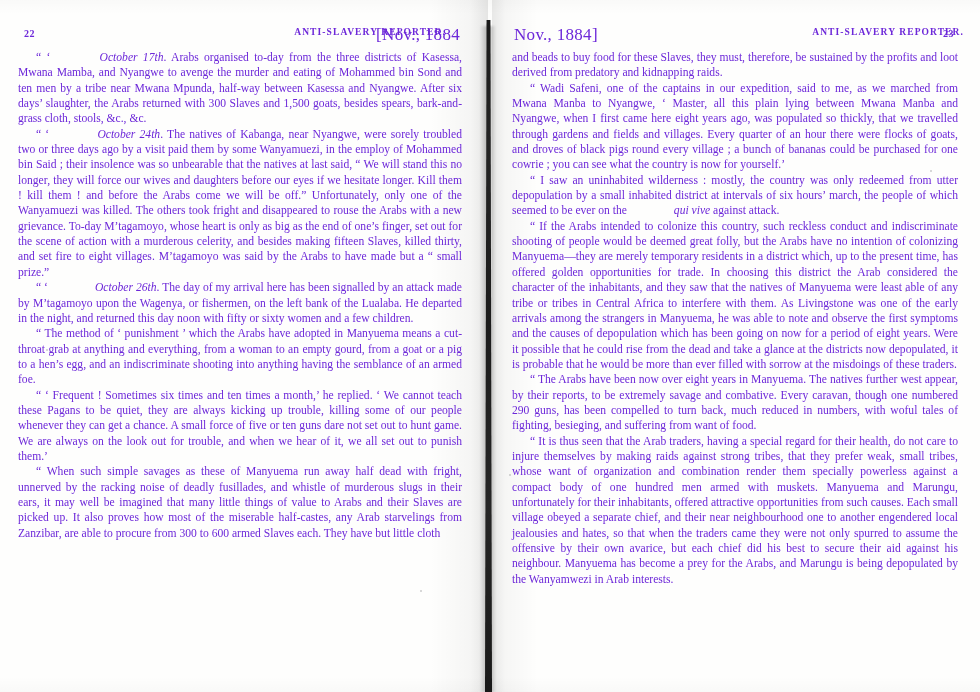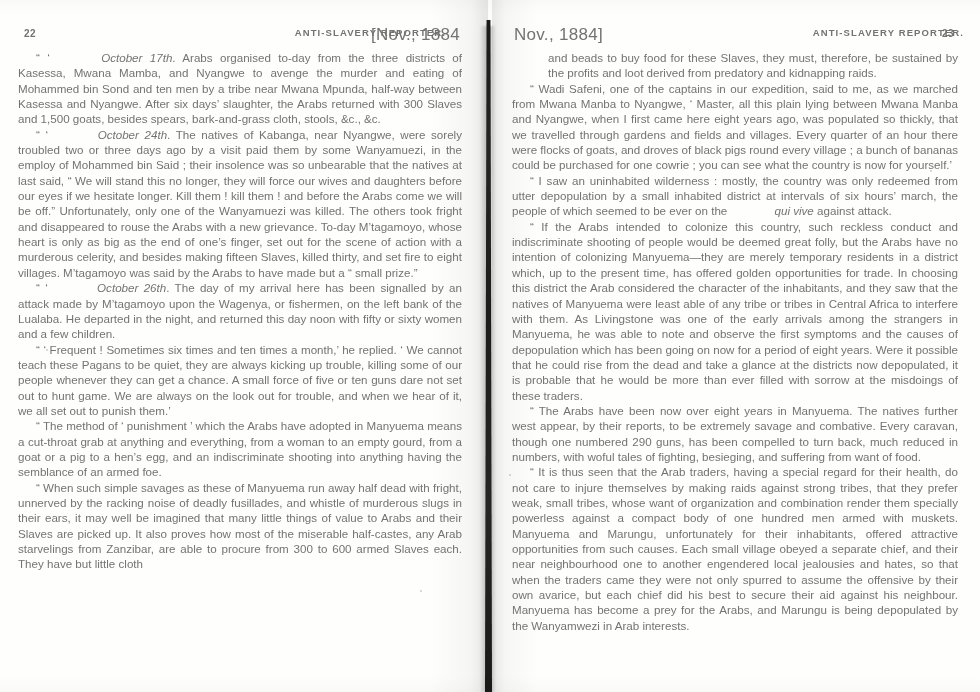--- a/index.html
+++ b/index.html
@@ -7,22 +7,22 @@
     margin: 0;
     padding: 0;
     background: #ffffff;
   }
   #page {
     position: relative;
     width: 980px;
     height: 692px;
     overflow: hidden;
     background: #fdfdfc;
-    font-family: Liberation Sans, sans-serif;
-    color: #737373;
+    font-family: Liberation Serif, serif;
+    color: #6d28d9;
   }
 
   
   .sheet {
     position: absolute;
     top: 0;
     height: 692px;
     background: #fefefd;
   }
   .sheet-left  { left: 0;   width: 488px; }
@@ -122,21 +122,20 @@
     text-align: justify;
     text-justify: inter-word;
     hyphens: none;
   }
   .body p {
     margin: 0;
     text-indent: 1.55em;
   }
   .body p.cont {
     text-indent: 0;
-    margin-left: 36px;
   }
   em { font-style: italic; margin-left: 44px; }
 
   
   .edge-tint-top {
     position: absolute; top: 0; left: 0; width: 980px; height: 14px;
     background: linear-gradient(to bottom, rgba(0,0,0,0.02), rgba(0,0,0,0));
     pointer-events: none;
   }
   .edge-tint-bottom {
@@ -180,22 +179,22 @@
       </p>
 
       <p>
         <span>“ ‘ </span><em>October 24th</em><span>. The natives of Kabanga, near Nyangwe, were sorely troubled two or three days ago by a visit paid them by some Wanyamuezi, in the employ of Mohammed bin Said ; their insolence was so unbearable that the natives at last said, “ We will stand this no longer, they will force our wives and daughters before our eyes if we hesitate longer. Kill them ! kill them ! and before the Arabs come we will be off.” Unfortunately, only one of the Wanyamuezi was killed. The others took fright and disappeared to rouse the Arabs with a new grievance. To-day M’tagamoyo, whose heart is only as big as the end of one’s finger, set out for the scene of action with a murderous celerity, and besides making fifteen Slaves, killed thirty, and set fire to eight villages. M’tagamoyo was said by the Arabs to have made but a “ small prize.”</span>
       </p>
 
       <p>
         <span>“ ‘ </span><em>October 26th</em><span>. The day of my arrival here has been signalled by an attack made by M’tagamoyo upon the Wagenya, or fishermen, on the left bank of the Lualaba. He departed in the night, and returned this day noon with fifty or sixty women and a few children.</span>
       </p>
 
+      <p>“ The method of ‘ punishment ’ which the Arabs have adopted in Manyuema means a cut-throat grab at anything and everything, from a woman to an empty gourd, from a goat or a pig to a hen’s egg, and an indiscriminate shooting into anything having the semblance of an armed foe.</p>
       <p>“ ‘ Frequent ! Sometimes six times and ten times a month,’ he replied. ‘ We cannot teach these Pagans to be quiet, they are always kicking up trouble, killing some of our people whenever they can get a chance. A small force of five or ten guns dare not set out to hunt game. We are always on the look out for trouble, and when we hear of it, we all set out to punish them.’</p>
-      <p>“ The method of ‘ punishment ’ which the Arabs have adopted in Manyuema means a cut-throat grab at anything and everything, from a woman to an empty gourd, from a goat or a pig to a hen’s egg, and an indiscriminate shooting into anything having the semblance of an armed foe.</p>
       <p>“ When such simple savages as these of Manyuema run away half dead with fright, unnerved by the racking noise of deadly fusillades, and whistle of murderous slugs in their ears, it may well be imagined that many little things of value to Arabs and their Slaves are picked up. It also proves how most of the miserable half-castes, any Arab starvelings from Zanzibar, are able to procure from 300 to 600 armed Slaves each. They have but little cloth</p>
     </div>
   </div>
 
   <div class="col col-right">
 
     <div class="runhead">
       <span class="edition edition-left">Nov., 1884]</span>
       <span class="journal">ANTI-SLAVERY REPORTER.</span>
       <span class="folio folio-right">23</span>

